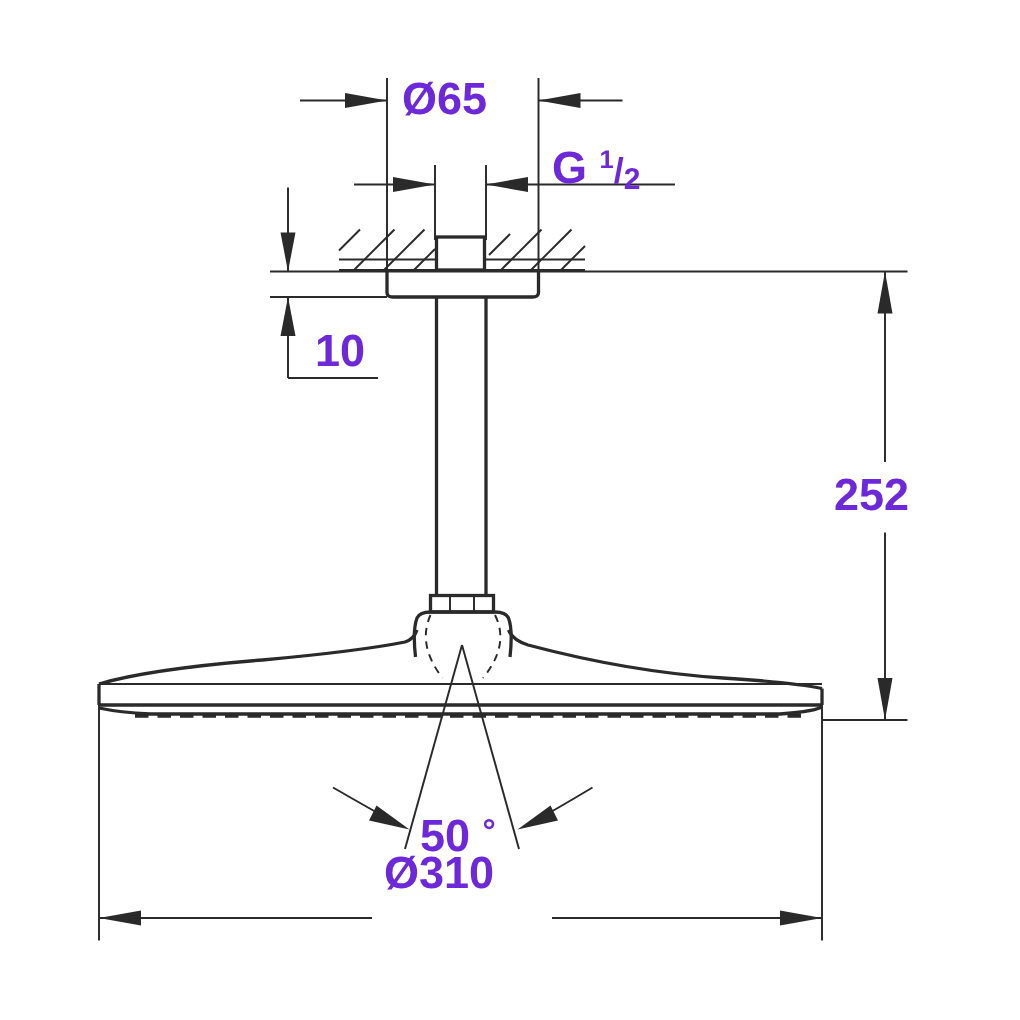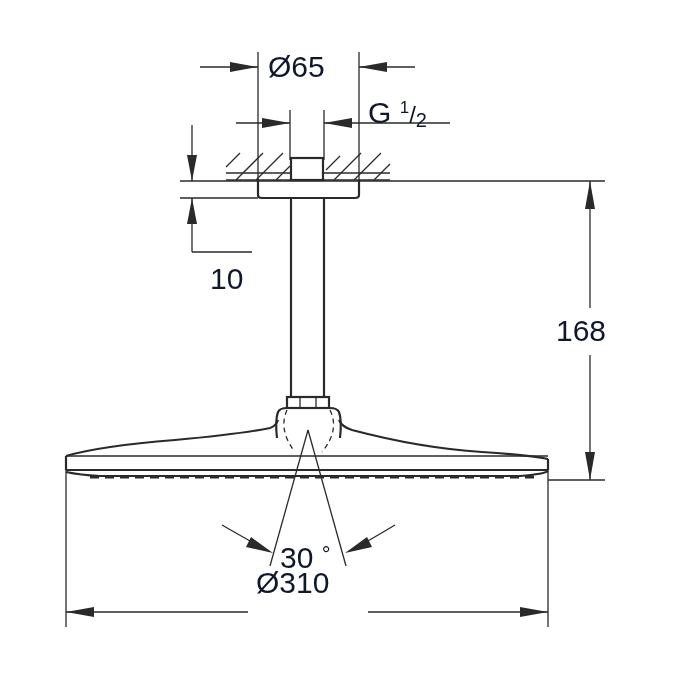--- a/index.html
+++ b/index.html
@@ -2,21 +2,21 @@
 <html><head>
 <meta charset="utf-8">
 <style>
   html, body { margin: 0; padding: 0; background: #ffffff; }
   body { width: 680px; height: 680px; position: relative; overflow: hidden; }
   svg { position: absolute; left: 0; top: 0; }
   .ln { stroke: #2a2a2a; fill: none; stroke-width: 1.3; }
   .th { stroke: #2a2a2a; fill: none; stroke-width: 2.2; }
   .dash { stroke: #2a2a2a; fill: none; stroke-width: 1.3; stroke-dasharray: 5 4; }
   .arr { fill: #2a2a2a; stroke: none; }
-  .lbl { position: absolute; font-family: "Liberation Sans", sans-serif; color: #0f172a; font-size: 30px; line-height: 1; white-space: nowrap; }
+  .lbl { position: absolute; font-family: "Liberation Sans", sans-serif; color: #6d28d9; font-size: 30px; line-height: 1; white-space: nowrap; font-weight: bold; }
   .sup { font-size: 17px; position: relative; top: -10px; }
   .sub { font-size: 20px; position: relative; top: 4px; }
 </style>
 </head>
 <body>
 
 <svg width="680" height="680" viewBox="0 0 680 680">
 
   <g>
     <line class="ln" x1="258" y1="52" x2="258" y2="180"></line>
@@ -117,22 +117,22 @@
   </g>
 </svg>
 
 <div class="lbl" style="left:268px; top:52px;">Ø65</div>
 
 <div class="lbl" style="left:368px; top:98px;">
   <span>G</span>
   <span class="sup">1</span><span style="font-size:24px;">/</span><span class="sub">2</span>
 </div>
 
-<div class="lbl" style="left:210px; top:220px;margin-top:44px;">10</div>
+<div class="lbl" style="left:210px; top:220px;">10</div>
 
-<div class="lbl" style="left:556px; top:316px;">168</div>
+<div class="lbl" style="left:556px; top:316px;">252</div>
 
 <div class="lbl" style="left:280px; top:543px;">
-  <span>30</span>
+  <span>50</span>
   <span class="sup" style="font-size:22px; top:-6px;">°</span>
 </div>
 
 <div class="lbl" style="left:256px; top:568px;">Ø310</div>
 
 </body></html>

